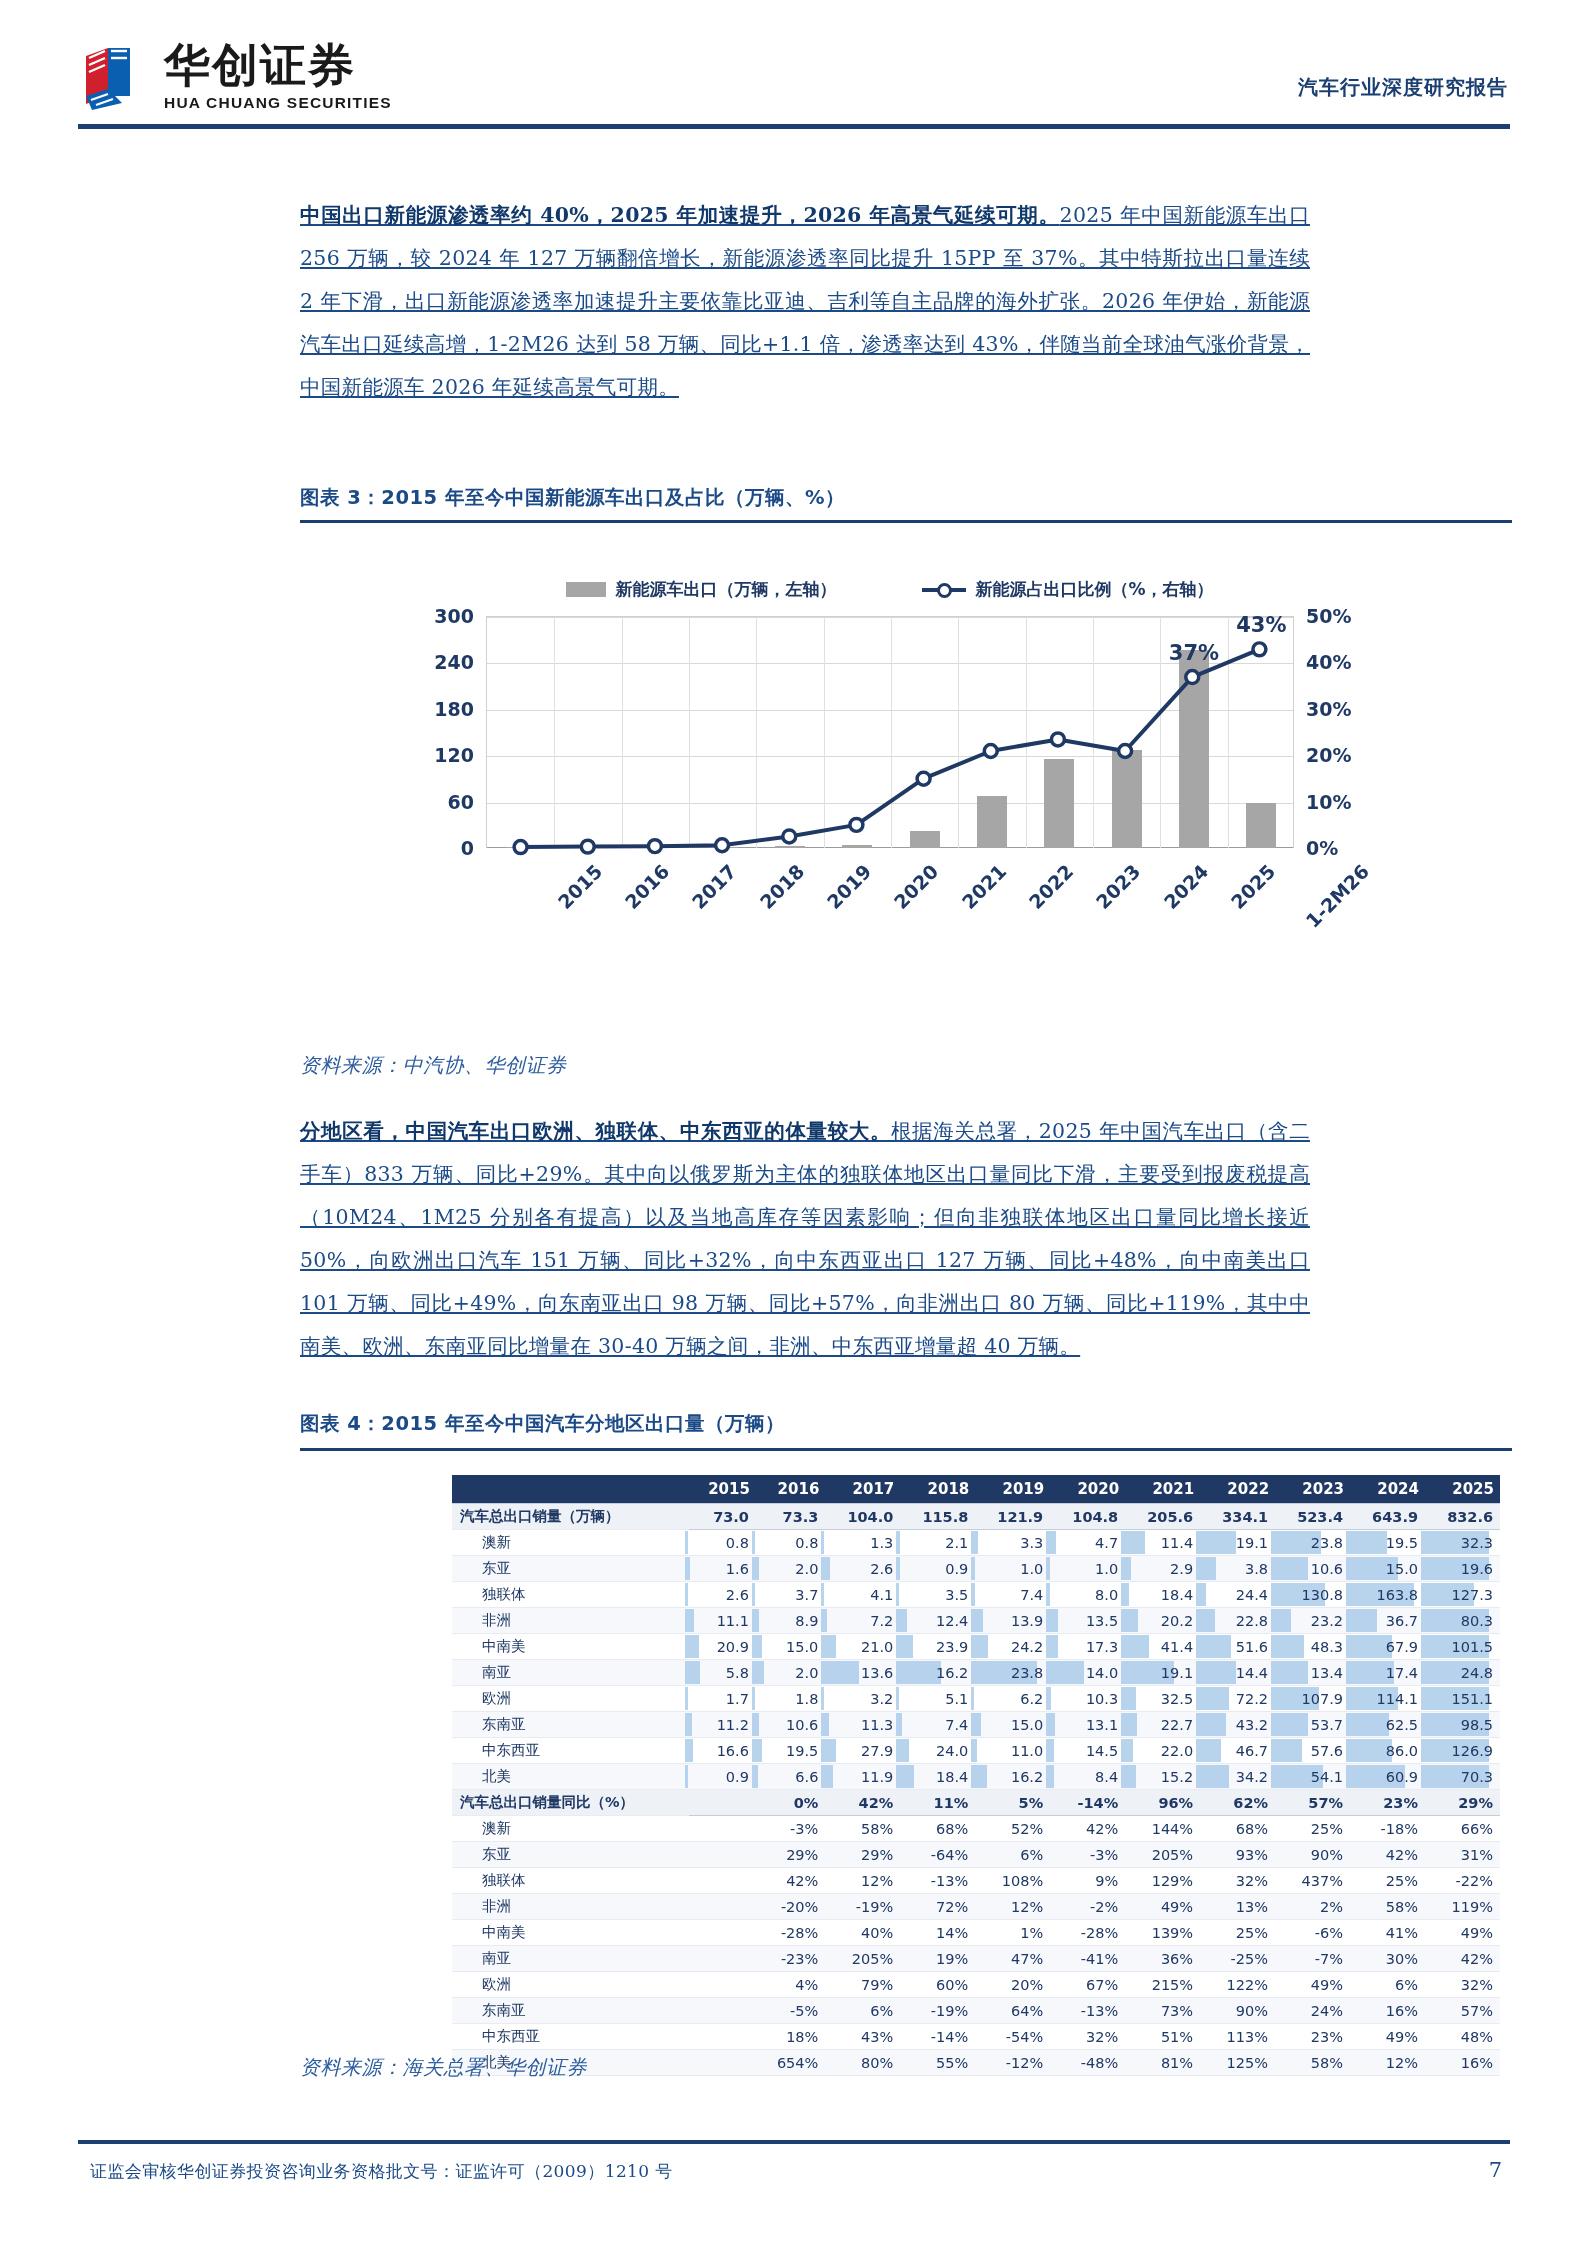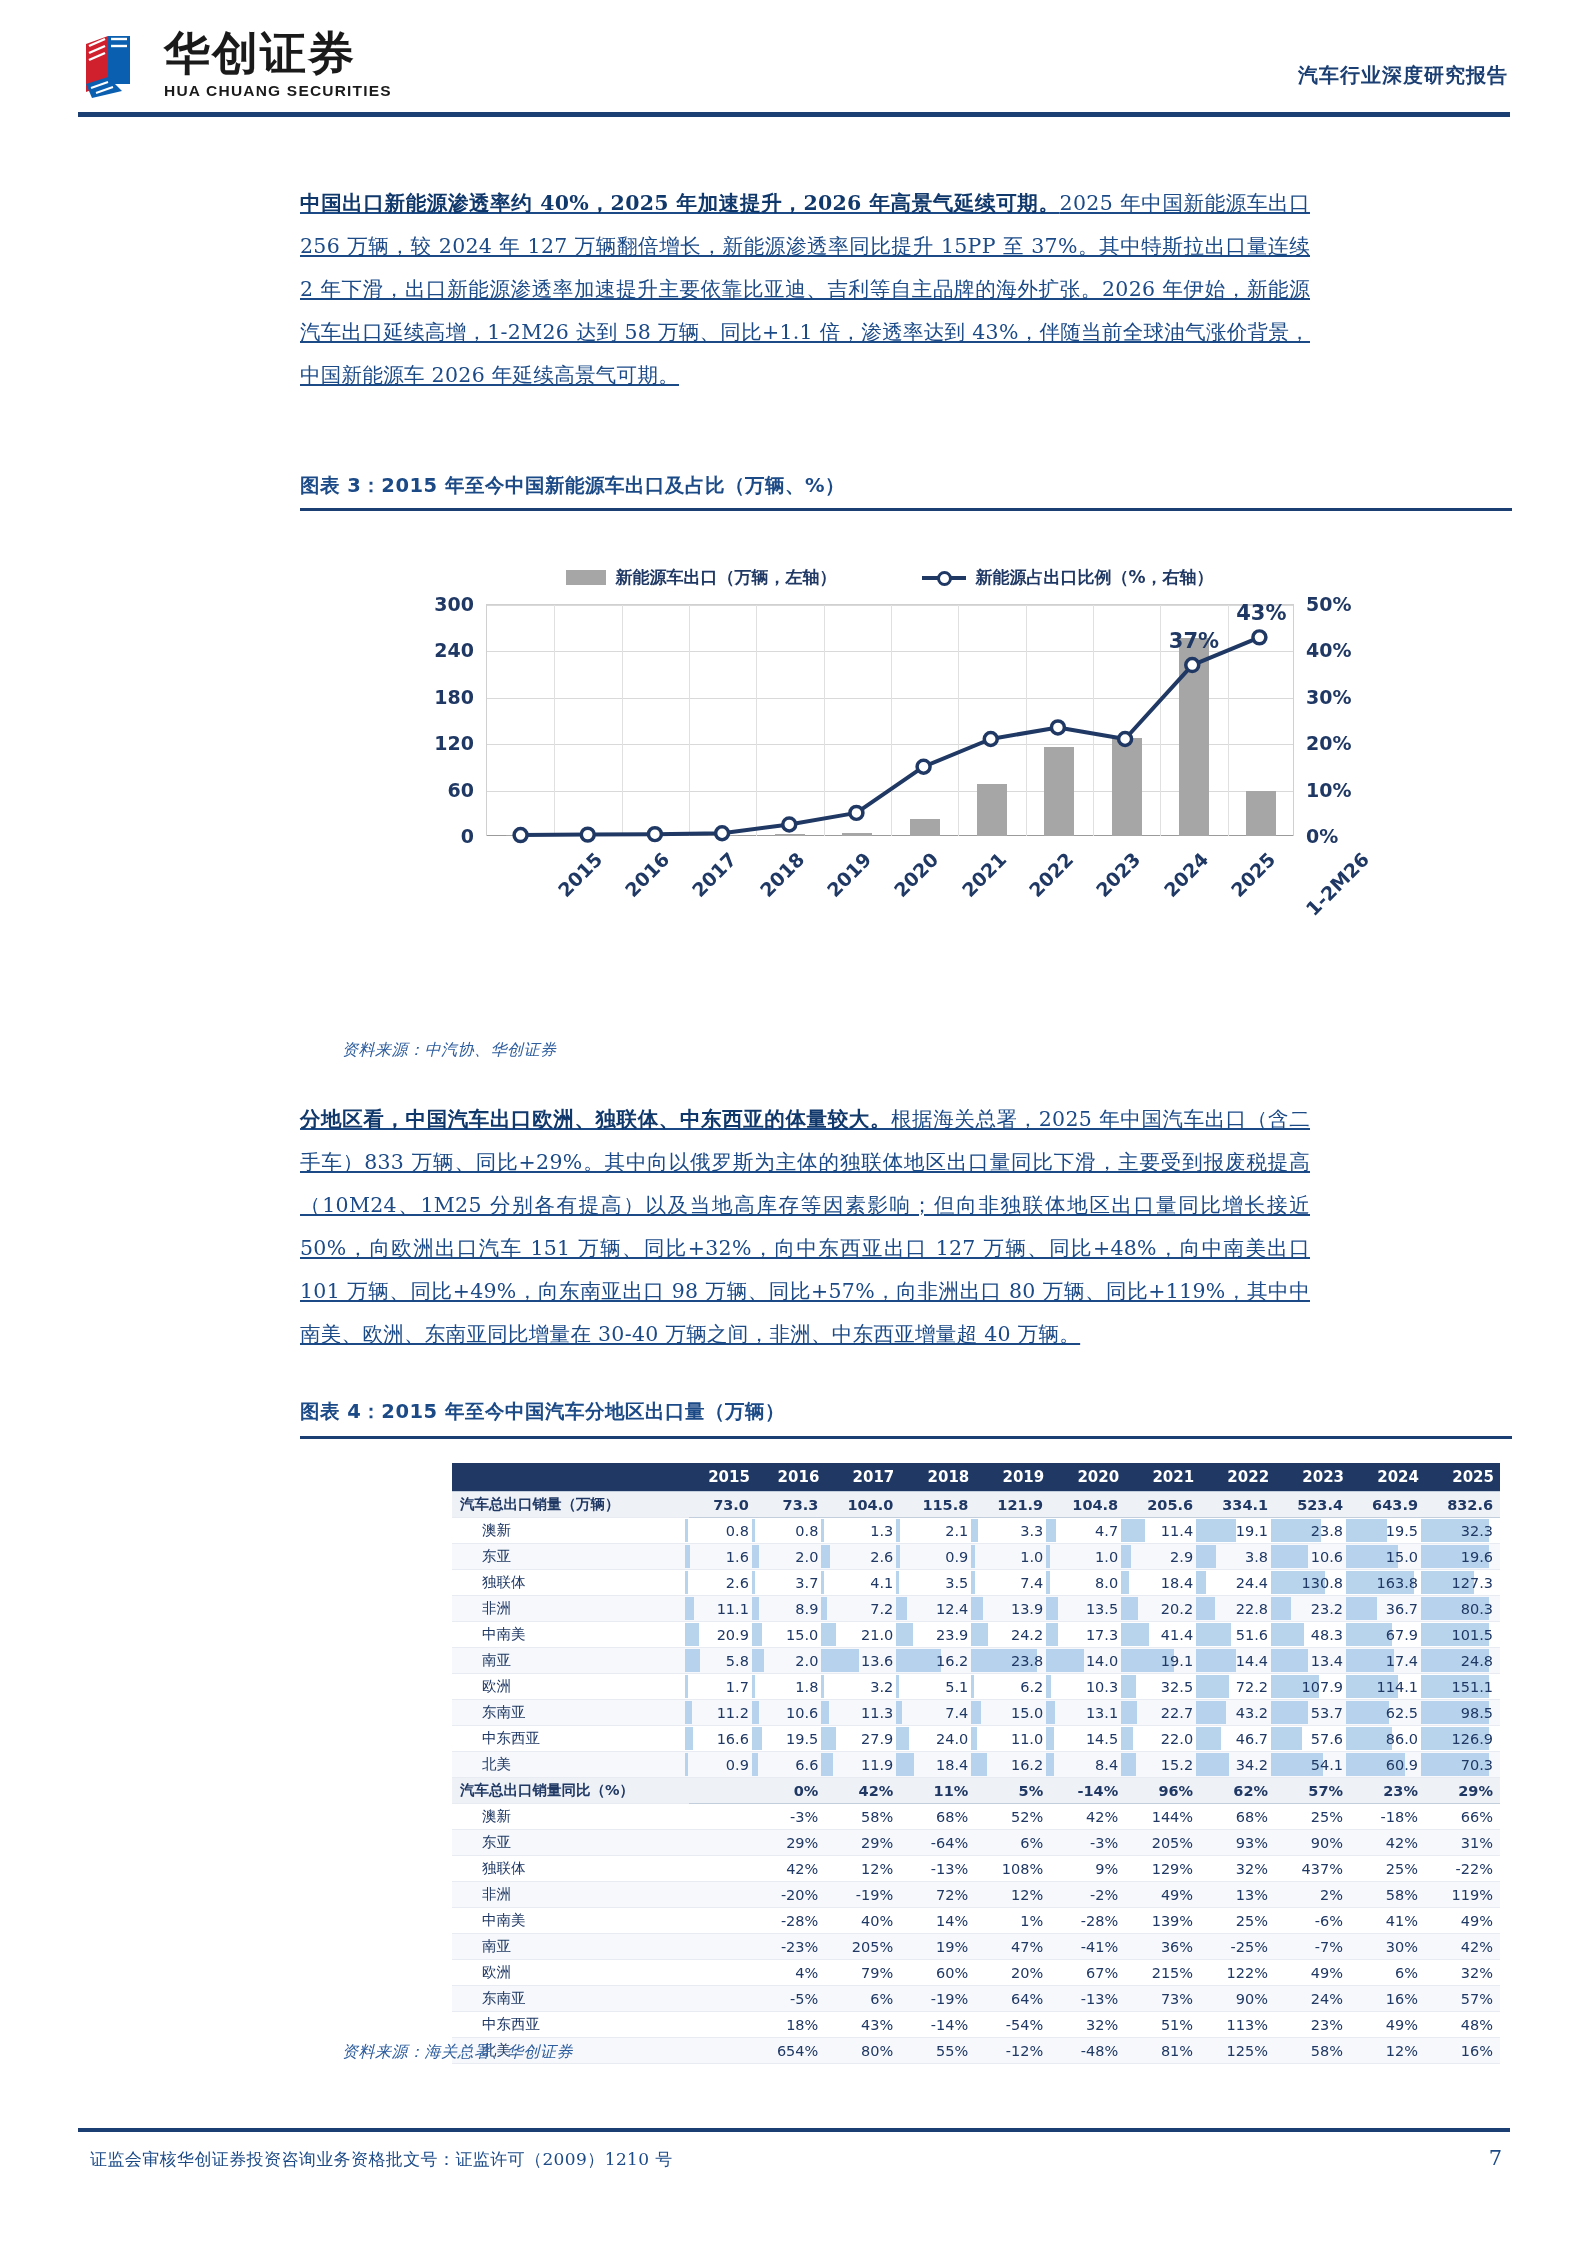--- a/index.html
+++ b/index.html
@@ -3,21 +3,21 @@
 <meta charset="utf-8">
 <style>
   html,body{margin:0;padding:0;}
   body{
     width:1588px;height:2245px;
     background:#ffffff;
     font-family:"Liberation Serif", serif;
     position:relative;
     overflow:hidden;
   }
-  .page{position:absolute;left:0;top:0;width:1588px;height:1772px;}
+  .page{position:absolute;left:0;top:12px;width:1588px;height:1772px;}
 
   
   .header{position:absolute;left:0;top:0;width:1588px;height:125px;}
   .logo-wrap{position:absolute;left:78px;top:28px;display:flex;align-items:flex-start;}
   .logo-mark{width:72px;height:72px;position:relative;margin-right:14px;}
   .logo-text-cn{
     font-family:"DejaVu Sans", sans-serif;
     font-weight:bold;font-size:46px;color:#1a1a1a;letter-spacing:2px;
     line-height:50px;
   }
@@ -51,21 +51,21 @@
   .fig-title{
     position:absolute;
     font-family:"DejaVu Sans", sans-serif;
     font-size:19.5px;font-weight:bold;color:#1b4a87;
     letter-spacing:0.5px;
   }
   .fig-rule{position:absolute;height:3px;background:#1b3f72;}
   .fig-src{
     position:absolute;
     font-family:Liberation Sans, sans-serif;
-    font-style:italic;font-size:16px;color:#2d5d9e;letter-spacing:0.5px;margin-left:42px;
+    font-style:italic;font-size:20px;color:#2d5d9e;letter-spacing:0.5px;
   }
 
   
   .chart-box{position:absolute;left:420px;top:560px;width:940px;height:390px;}
   .legend{position:absolute;left:0;top:0;width:940px;height:34px;display:flex;
           align-items:center;justify-content:center;gap:86px;}
   .legend-item{display:flex;align-items:center;gap:9px;}
   .legend-swatch{width:40px;height:15px;background:#a6a6a6;display:block;}
   .legend-line{width:44px;height:14px;position:relative;display:block;}
   .legend-line:before{content:"";position:absolute;left:0;top:6px;width:44px;height:3.5px;background:#1f3864;}

